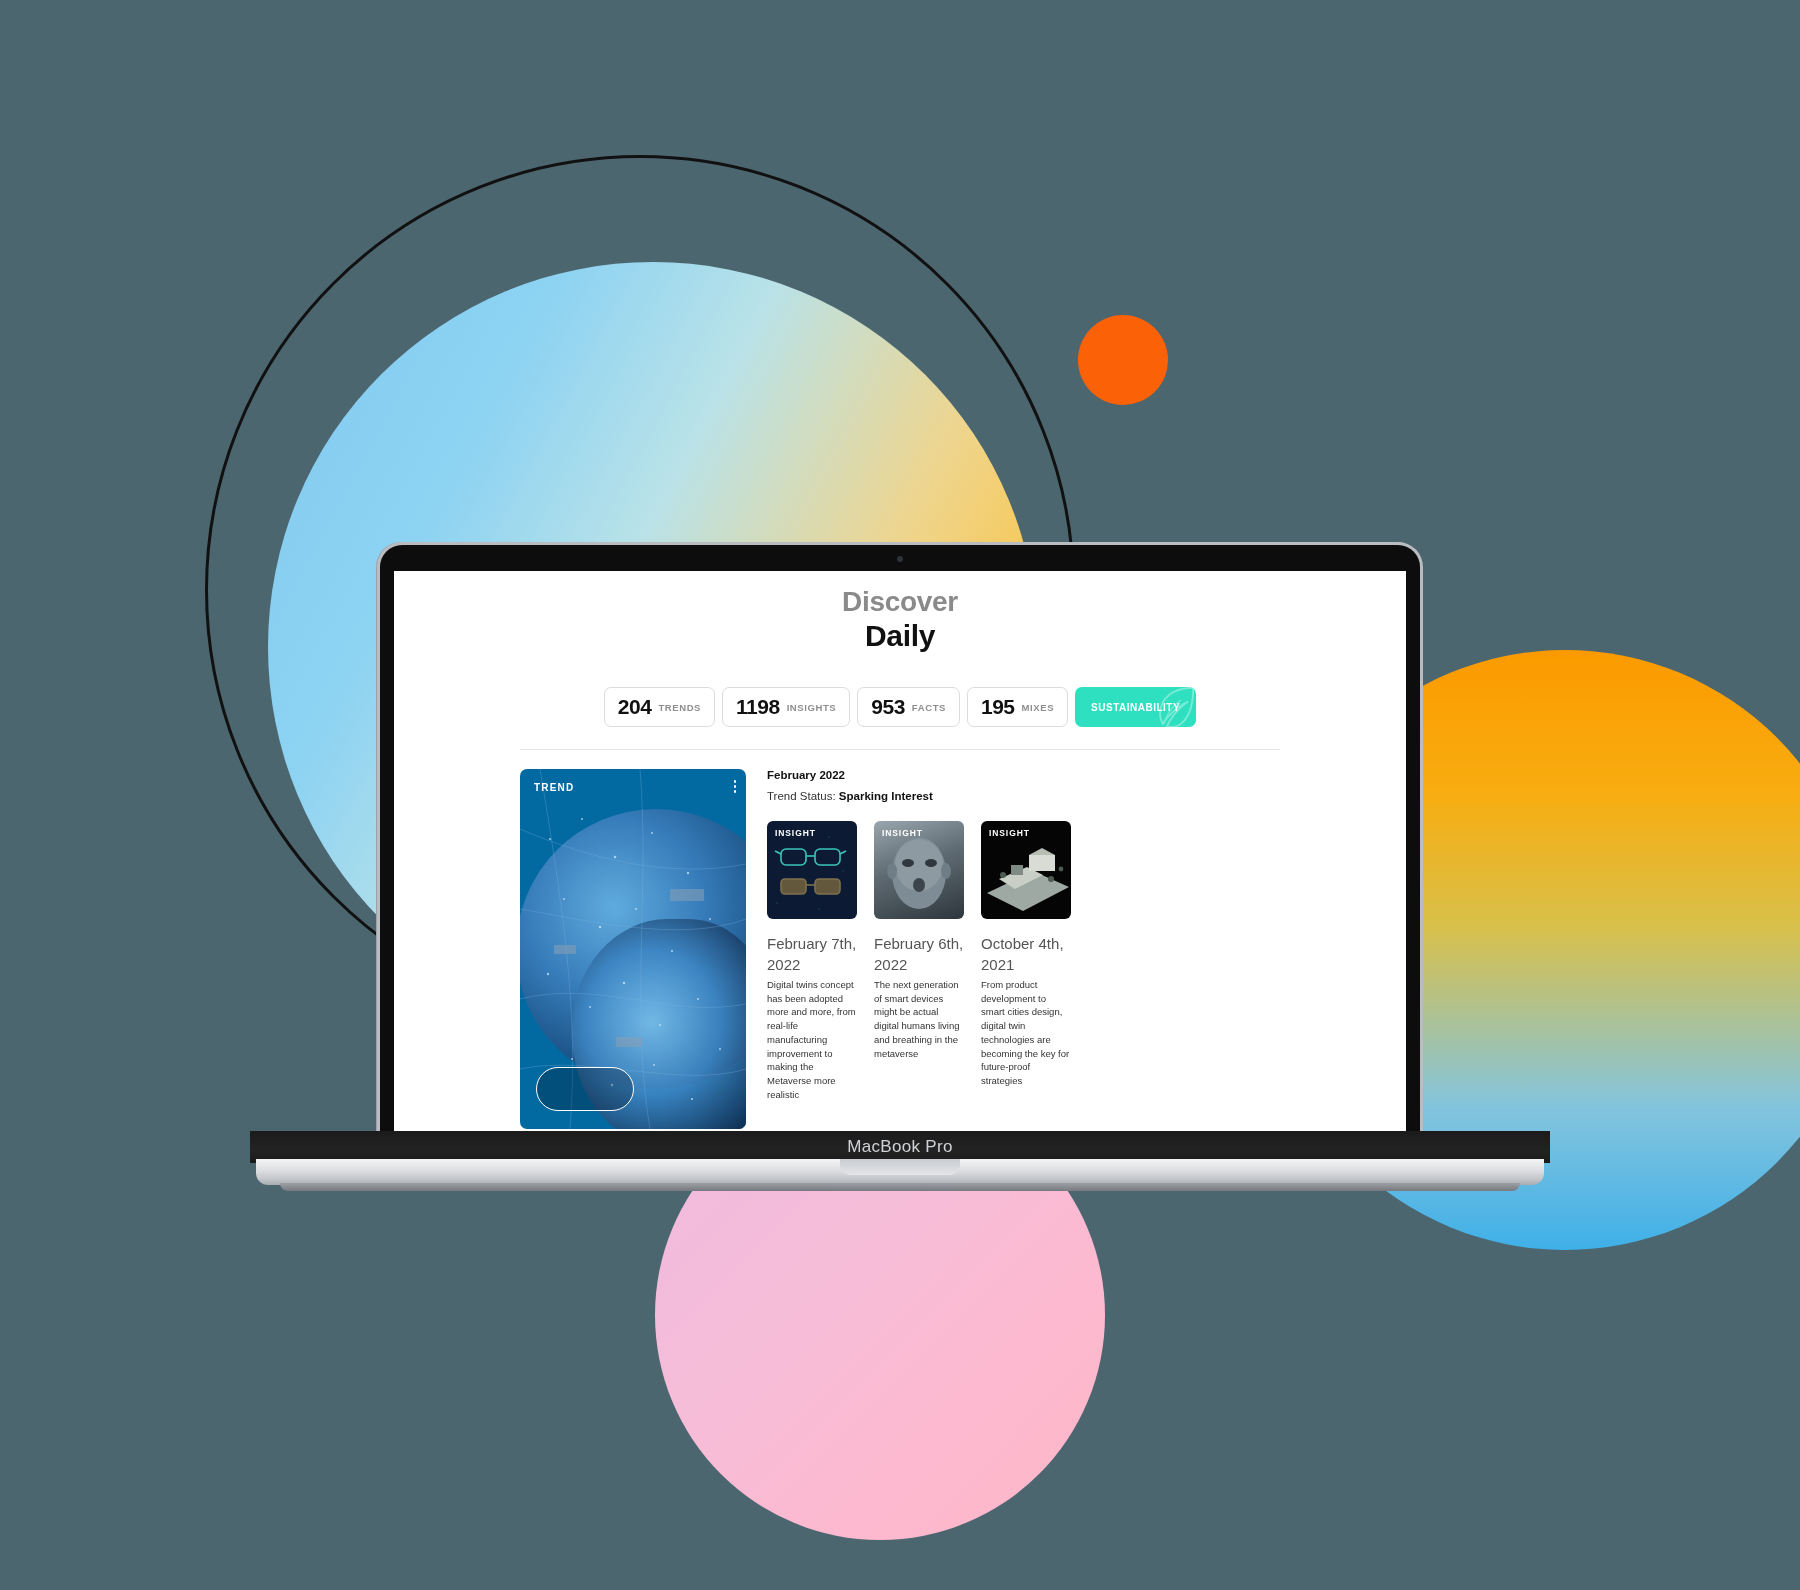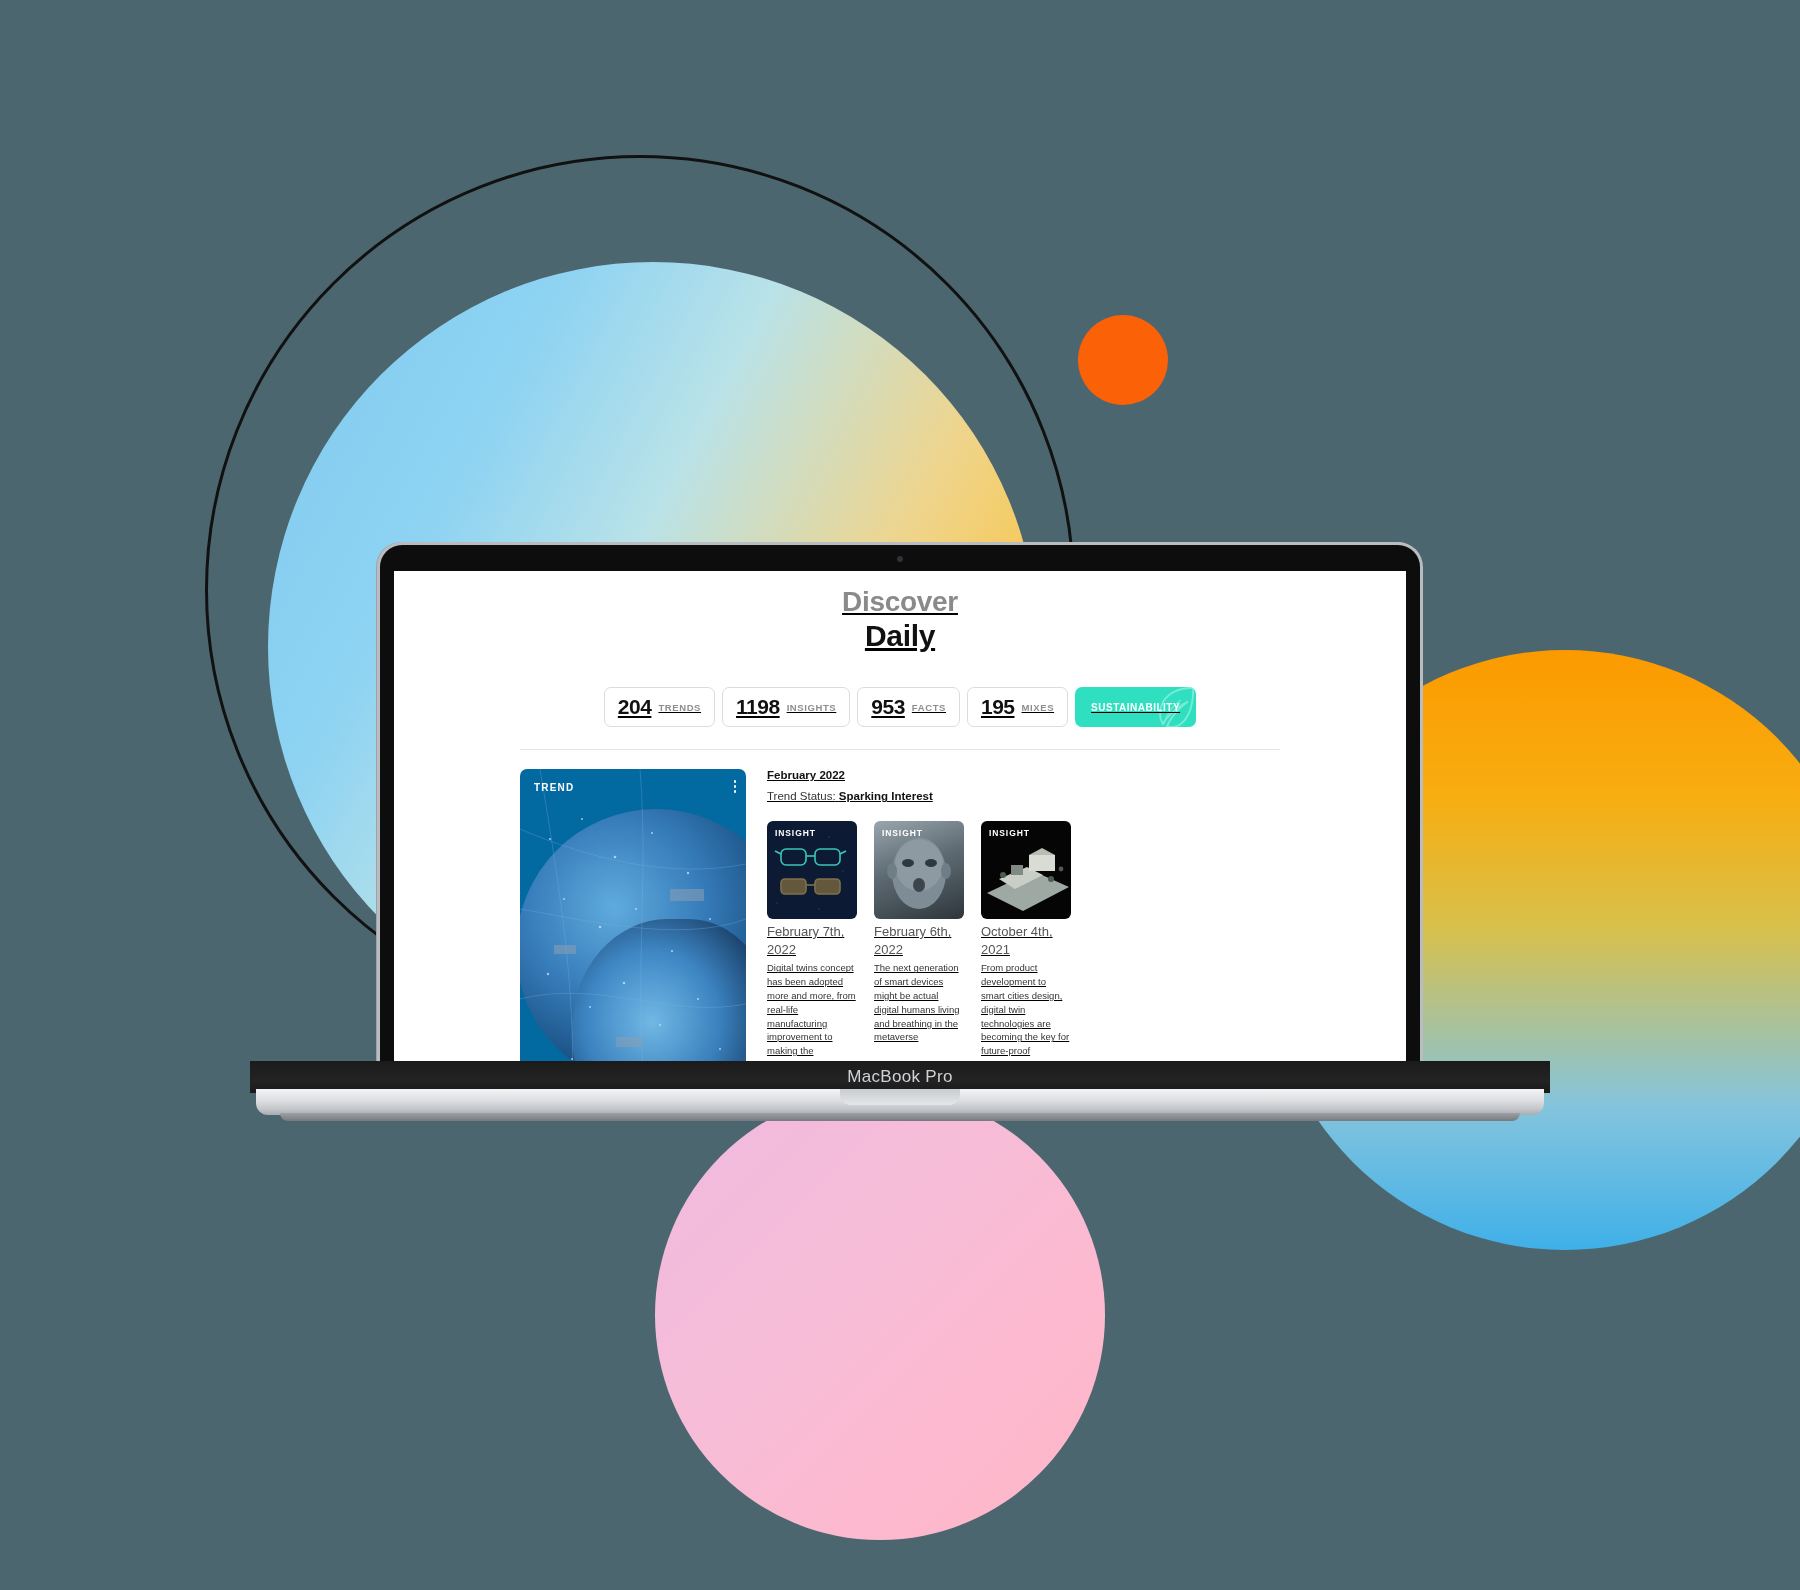--- a/index.html
+++ b/index.html
@@ -64,25 +64,24 @@
     padding:26px 14px 0 14px;
     box-shadow:0 0 0 3px #b9bcc0, -1px 0 0 3px #9ea2a7;
   }
   .camera {
     position:absolute; left:50%; top:11px;
     width:6px; height:6px; margin-left:-3px;
     border-radius:50%; background:#2d3338;
   }
 
   .screen {
-    width:100%; height:490px;
+    width:100%; height:560px;
     background:#fff;
     overflow:hidden;
     position:relative;
-    text-decoration:underline;
   }
 
   .base-wrap { position:relative; width:1300px; height:62px; }
   .base-top {
     position:absolute; left:0; top:0; width:1300px; height:32px;
     background:linear-gradient(180deg,#1b1b1b 0%,#232323 60%,#1a1a1a 100%);
     display:flex; align-items:center; justify-content:center;
   }
   .base-label {
     color:#cfd2d6; font-size:17px; letter-spacing:.3px;
@@ -201,21 +200,21 @@
     border-radius:6px; overflow:hidden;
   }
   .insight-thumb .ilabel {
     position:absolute; left:8px; top:7px; z-index:3;
     font-size:8.5px; font-weight:bold; color:#fff; letter-spacing:.9px;
   }
   .art-glasses { position:absolute; inset:0; background:#0c1b33; }
   .art-face { position:absolute; inset:0; background:linear-gradient(160deg,#9aa6ad 0%,#5e6a72 45%,#2e363c 100%); }
   .art-city { position:absolute; inset:0; background:#050505; }
 
-  .insight-date { font-size:13px; color:#555; margin-top:4px; line-height:1.35; }
+  .insight-date { font-size:15px; color:#555; margin-top:15px; line-height:1.35; }
   .insight-text { font-size:9.5px; color:#333; margin-top:3px; line-height:1.45; }
 </style>
 </head>
 <body>
 
 <div class="bg-layer">
   <div class="circle-outline"></div>
   <div class="blob-main"></div>
   <div class="blob-right"></div>
   <div class="dot-orange"></div>

